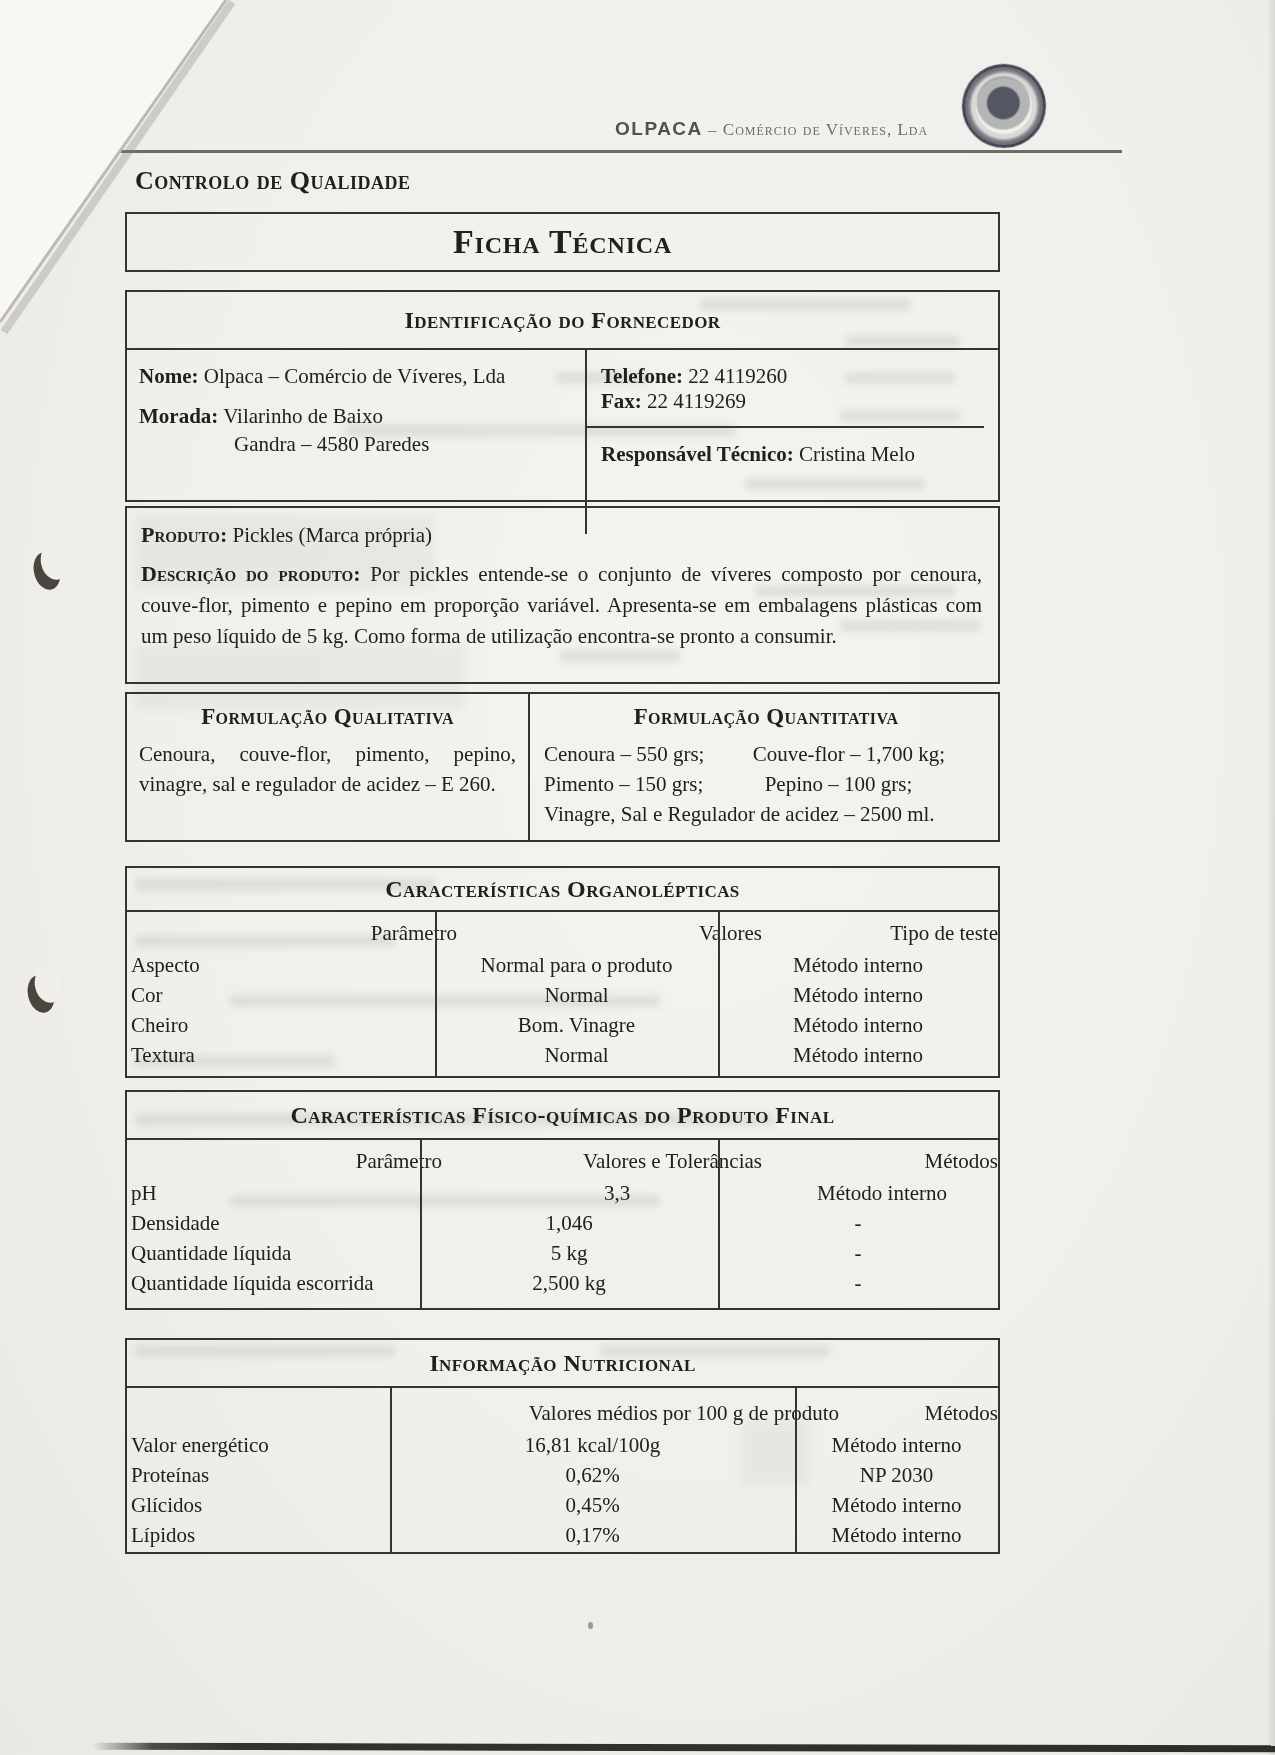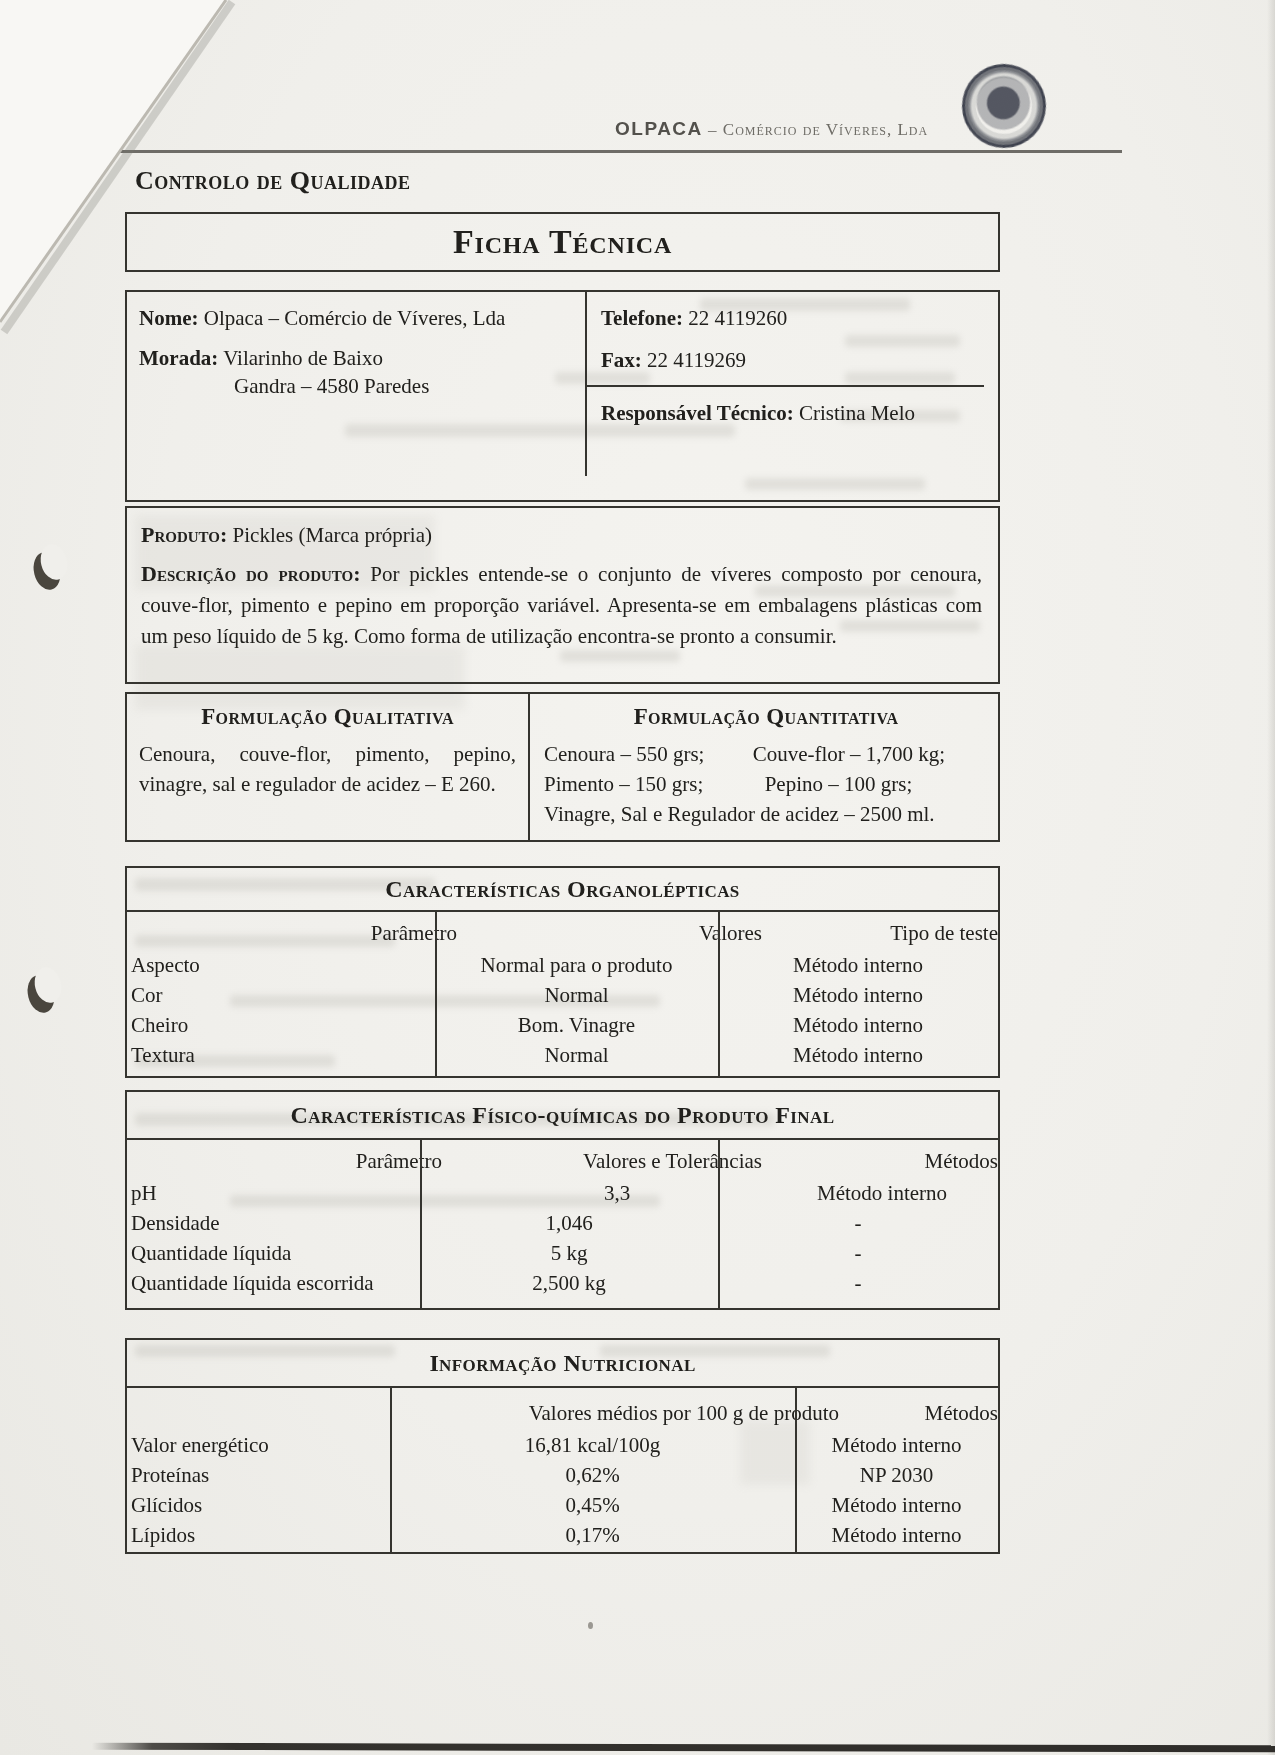--- a/index.html
+++ b/index.html
@@ -99,31 +99,34 @@
   <div class="rule"></div>
   <div class="doc-title">Controlo de Qualidade</div>
 
   <div class="box" style="top:212px;height:60px">
     <div class="band" style="height:100%;border-bottom:none">
       <span class="big-title">Ficha Técnica</span>
     </div>
   </div>
 
   <div class="box" style="top:290px;height:212px">
+    <div class="band" style="height:58px">
+      <span class="sec-title">Identificação do Fornecedor</span>
+    </div>
     <div style="position:relative;height:184px">
       <div class="vline" style="left:458px"></div>
       <div style="position:absolute;left:0;top:0;width:458px;padding:14px 10px 0 12px;box-sizing:border-box">
         <p><span class="lbl">Nome:</span> <span>Olpaca – Comércio de Víveres, Lda</span></p>
         <p style="margin-top:15px"><span class="lbl">Morada:</span> <span>Vilarinho de Baixo</span></p>
         <p style="margin-top:3px;padding-left:95px"><span>Gandra – 4580 Paredes</span></p>
       </div>
       <div style="position:absolute;left:460px;top:0;right:14px">
         <div style="border-bottom:2px solid #35342f;padding:14px 0 12px 14px">
           <p><span class="lbl">Telefone:</span> <span>22 4119260</span></p>
-          <p style="margin-top:17px"><span class="lbl">Fax:</span> <span>22 4119269</span></p>
+          <p style=""><span class="lbl">Fax:</span> <span>22 4119269</span></p>
         </div>
         <p style="padding:14px 0 0 14px"><span class="lbl">Responsável Técnico:</span> <span>Cristina Melo</span></p>
       </div>
     </div>
   </div>
 
   <div class="box" style="top:506px;height:178px;padding:14px 16px 0 14px">
     <p><span class="lbl-sc" style="font-size:22px">Produto:</span> <span>Pickles (Marca própria)</span></p>
     <p class="just" style="margin-top:10px;line-height:31px"><span class="lbl-sc" style="font-size:22px">Descrição do produto:</span> <span>Por pickles entende-se o conjunto de víveres composto por cenoura, couve-flor, pimento e pepino em proporção variável. Apresenta-se em embalagens plásticas com um peso líquido de 5 kg. Como forma de utilização encontra-se pronto a consumir.</span></p>
   </div>

